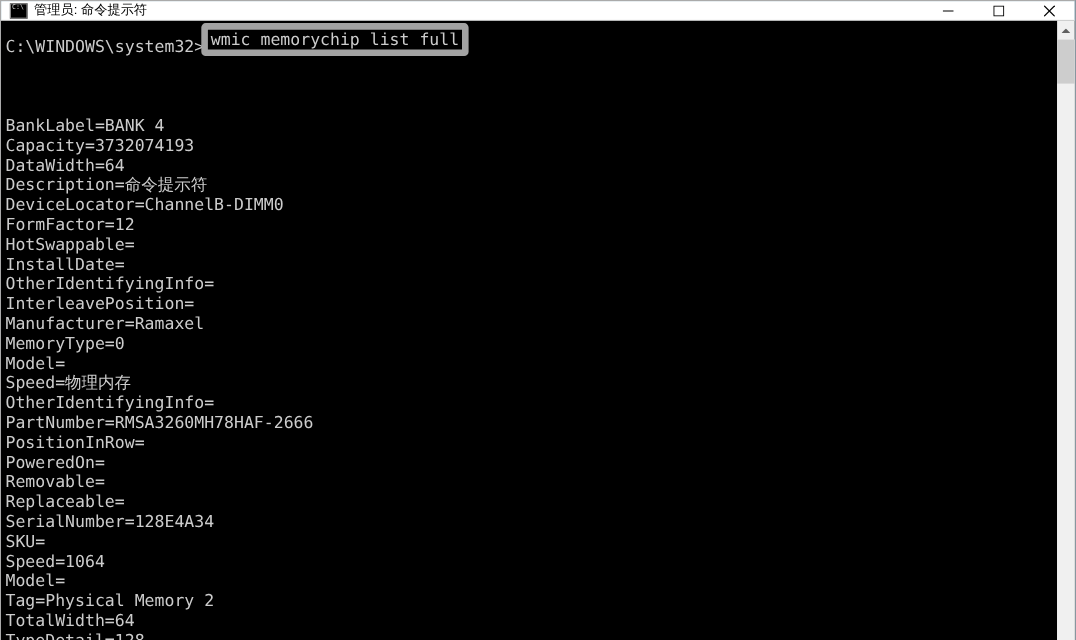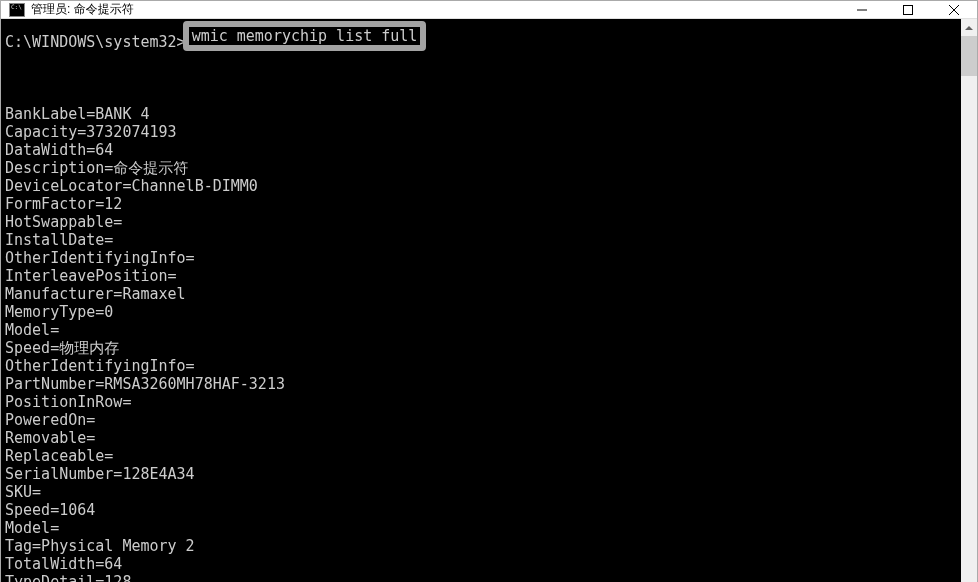--- a/index.html
+++ b/index.html
@@ -171,21 +171,21 @@
 <span>FormFactor=12</span>
 <span>HotSwappable=</span>
 <span>InstallDate=</span>
 <span>OtherIdentifyingInfo=</span>
 <span>InterleavePosition=</span>
 <span>Manufacturer=Ramaxel</span>
 <span>MemoryType=0</span>
 <span>Model=</span>
 <span>Speed=物理内存</span>
 <span>OtherIdentifyingInfo=</span>
-<span>PartNumber=RMSA3260MH78HAF-3213</span>
+<span>PartNumber=RMSA3260MH78HAF-2666</span>
 <span>PositionInRow=</span>
 <span>PoweredOn=</span>
 <span>Removable=</span>
 <span>Replaceable=</span>
 <span>SerialNumber=128E4A34</span>
 <span>SKU=</span>
 <span>Speed=1064</span>
 <span>Model=</span>
 <span>Tag=Physical Memory 2</span>
 <span>TotalWidth=64</span>

